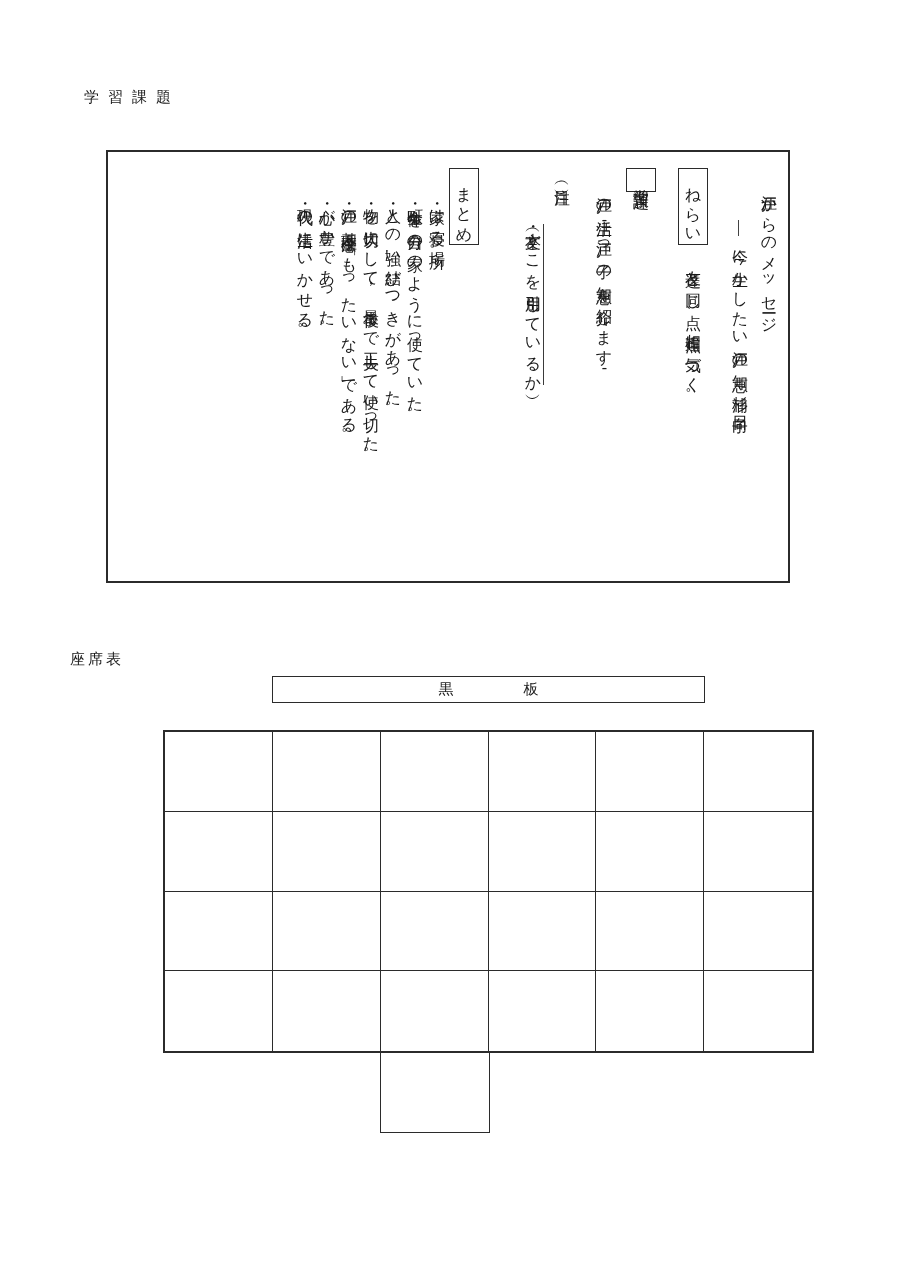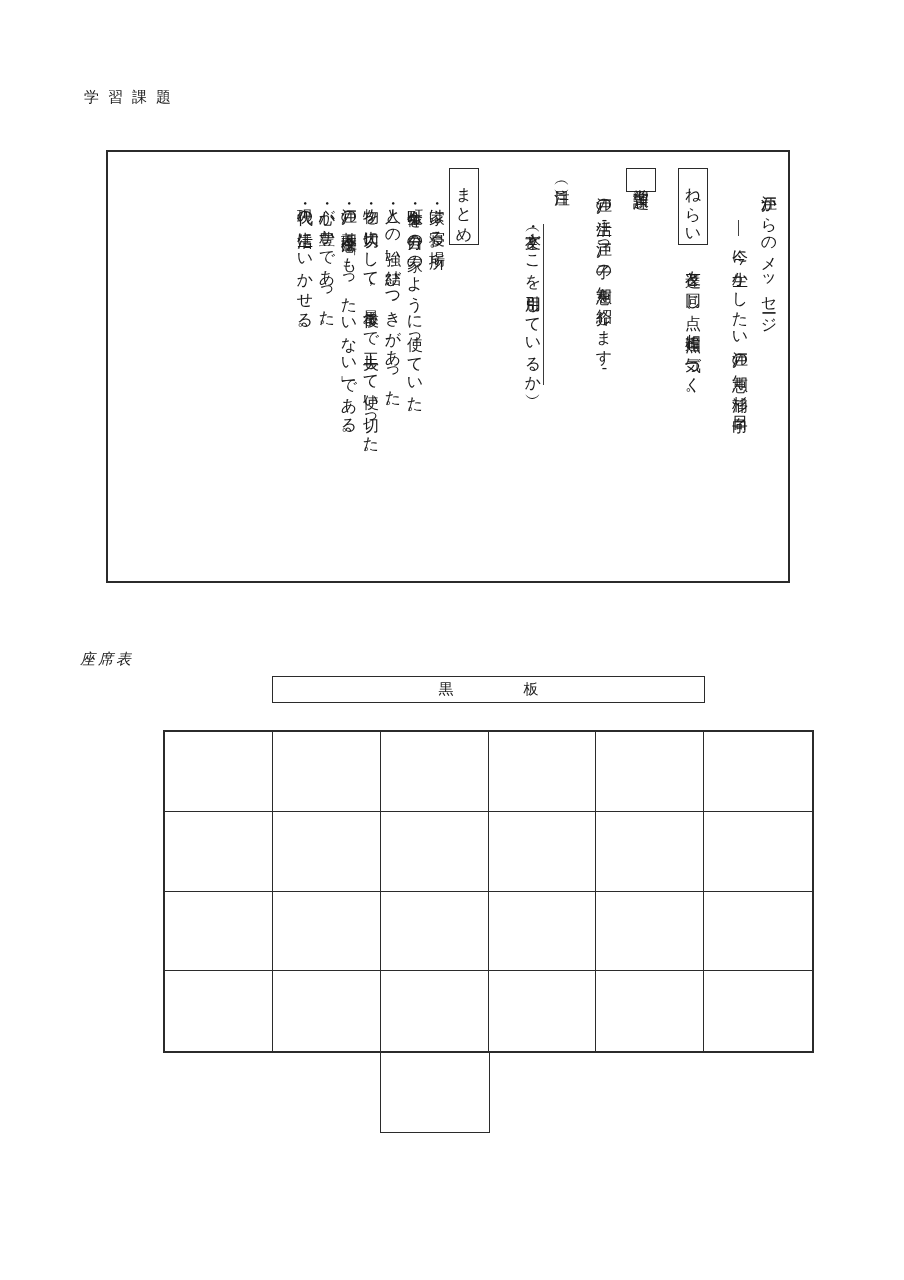--- a/index.html
+++ b/index.html
@@ -3,21 +3,21 @@
 <meta charset="utf-8">
 <style>
   html, body { margin: 0; padding: 0; background: #ffffff; }
   body {
     width: 904px; height: 1280px; position: relative;
     font-family: "Liberation Serif", "DejaVu Serif", serif;
     color: #1a1a1a;
   }
   .hlabel { position: absolute; font-size: 15px; white-space: nowrap; }
   #board-plan-label { left: 84px; top: 88px; letter-spacing: 9px; }
-  #seating-label { left: 80px; top: 650px; letter-spacing: 3px; font-style: italic; }
+  #seating-label { left: 70px; top: 650px; letter-spacing: 3px; }
 
   
   #board-box {
     position: absolute; left: 106px; top: 150px;
     width: 680px; height: 429px;
     border: 2px solid #2b2b2b; background: #fff;
   }
   #board-flow {
     position: absolute; inset: 0;
     writing-mode: vertical-rl;

